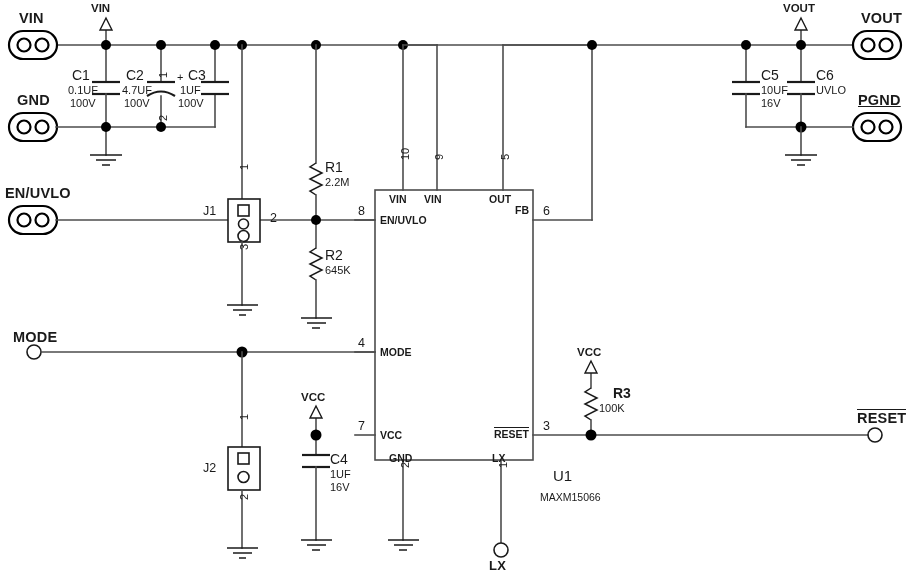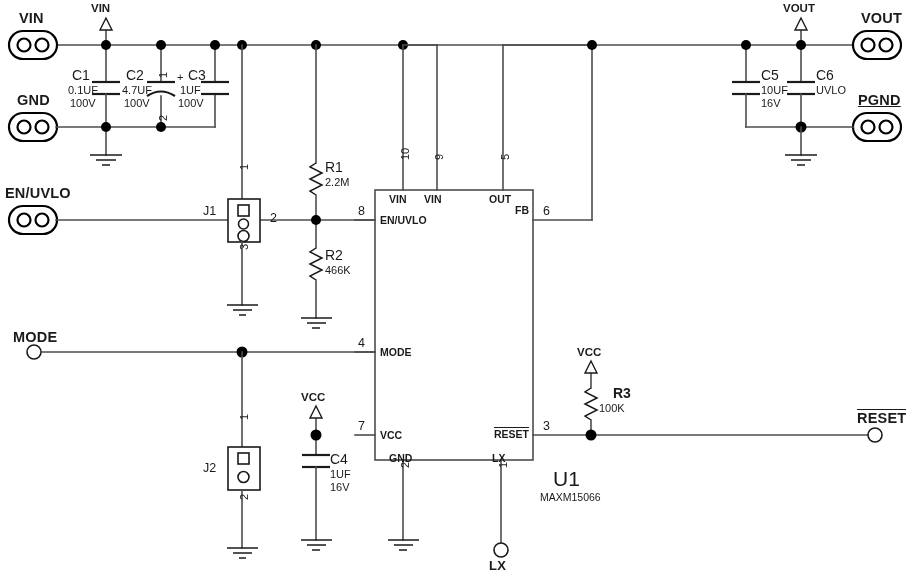--- a/index.html
+++ b/index.html
@@ -112,21 +112,21 @@
   }
   .t-pinnum {
     font-size: 12.5px;
   }
   .t-pinnum-v {
     font-size: 12.5px;
     transform: rotate(-90deg);
     transform-origin: left top;
   }
   .t-refdes {
-    font-size: 21px;
+    font-size: 15px;
   }
   .t-part {
     font-size: 10.5px;
   }
   .t-jname {
     font-size: 12.5px;
   }
   .overbar {
     border-top: 1.6px solid #1a1a1a;
     padding-top: 1px;
@@ -394,21 +394,21 @@
   <div class="lbl t-val" style="left:761px; top:85px;">10UF</div>
   <div class="lbl t-val" style="left:761px; top:98px;">16V</div>
 
   <div class="lbl t-ref" style="left:816px; top:68px;">C6</div>
   <div class="lbl t-val" style="left:816px; top:85px;">UVLO</div>
 
   <div class="lbl t-ref" style="left:325px; top:160px;">R1</div>
   <div class="lbl t-val" style="left:325px; top:177px;">2.2M</div>
 
   <div class="lbl t-ref" style="left:325px; top:248px;">R2</div>
-  <div class="lbl t-val" style="left:325px; top:265px;">466K</div>
+  <div class="lbl t-val" style="left:325px; top:265px;">645K</div>
 
   <div class="lbl t-ref" style="left:613px; top:386px;font-weight:bold;">R3</div>
   <div class="lbl t-val" style="left:599px; top:403px;text-align:right;">100K</div>
 
   <div class="lbl t-jname" style="left:203px; top:205px;">J1</div>
   <div class="lbl t-pinnum-v" style="left:239px; top:170px; font-size:11px;">1</div>
   <div class="lbl t-pinnum" style="left:270px; top:212px;">2</div>
   <div class="lbl t-pinnum-v" style="left:239px; top:250px; font-size:11px;">3</div>
 
   <div class="lbl t-jname" style="left:203px; top:462px;">J2</div>

